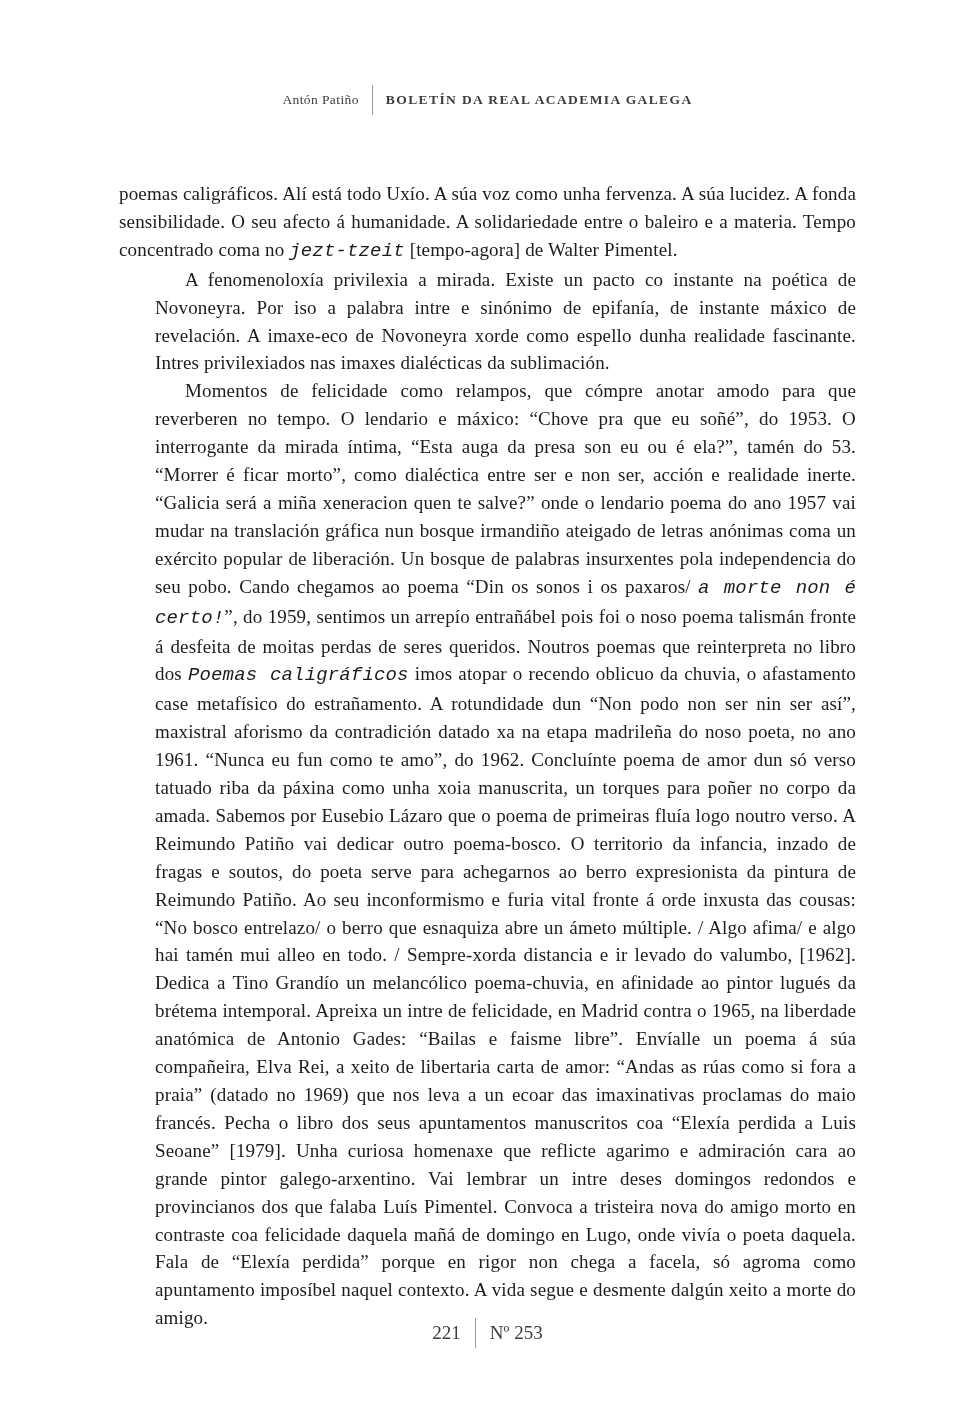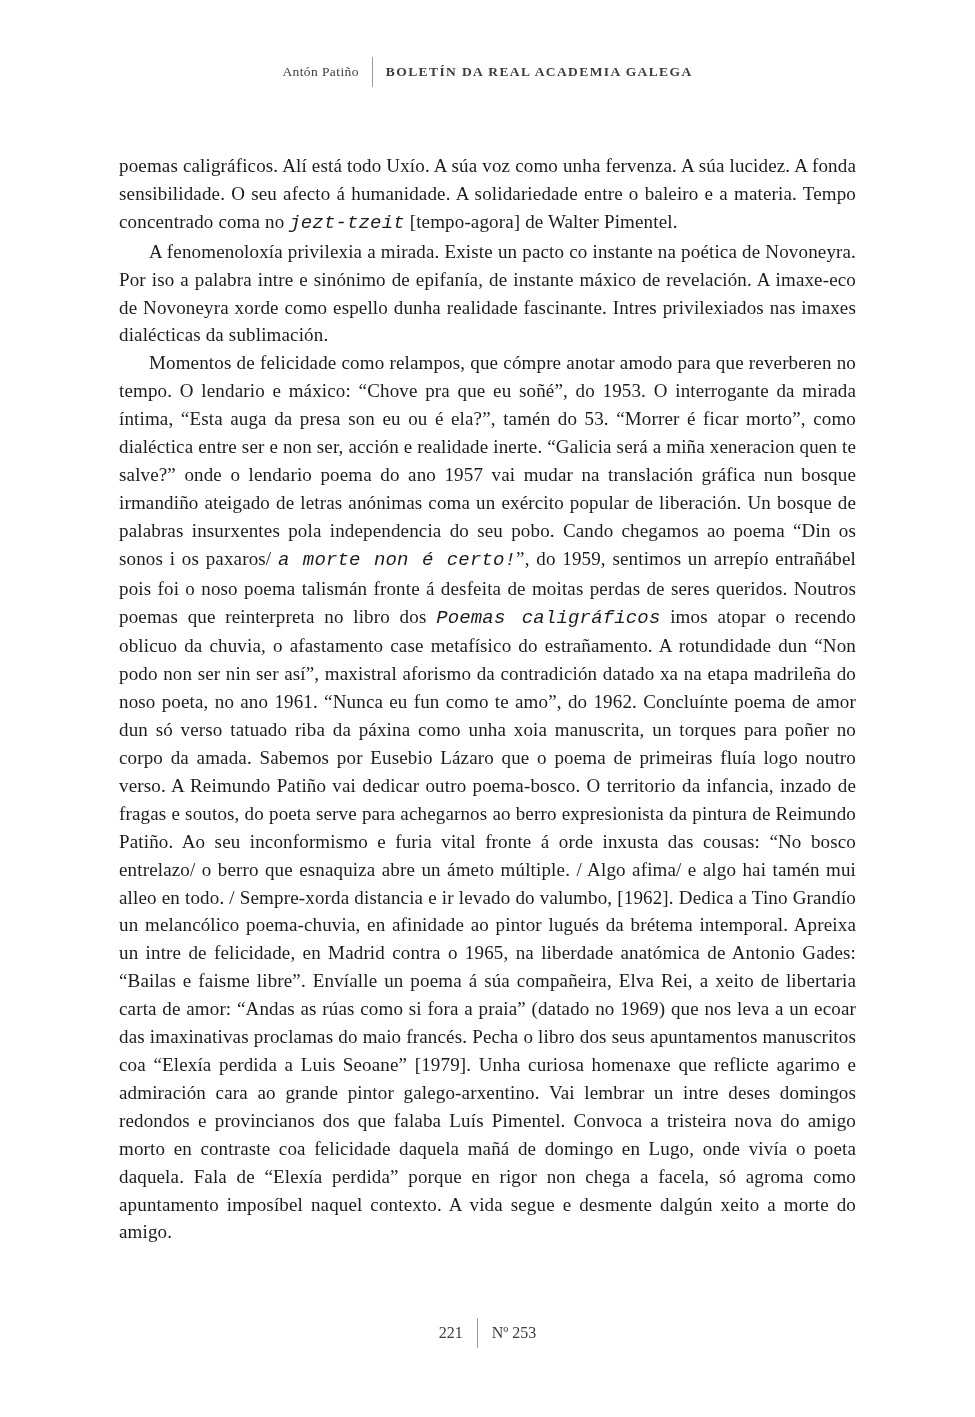--- a/index.html
+++ b/index.html
@@ -12,21 +12,21 @@
     width: 975px;
     height: 1417px;
     margin: 0 auto;
     background: #ffffff;
     font-family: "Liberation Serif", "DejaVu Serif", serif;
     color: #1c1c1c;
     box-sizing: border-box;
     overflow: hidden;
   }
   .running-head {
-    padding-top: 57px;
+    padding-top: 85px;
     display: flex;
     justify-content: center;
     align-items: center;
     gap: 13px;
     font-size: 13.5px;
     color: #3c3c3c;
   }
   .running-head .author {
     letter-spacing: 0.4px;
   }
@@ -48,35 +48,36 @@
     text-align: justify;
     letter-spacing: 0.15px;
     hyphens: auto;
   }
   main.body-col p {
     margin: 0;
     padding: 0;
   }
   main.body-col p.indent {
     text-indent: 30px;
+    margin-left: 36px;
   }
   main.body-col em {
     font-style: italic;
     font-family: Liberation Mono, monospace;
   }
   .page-foot {
     position: absolute;
     top: 1318px;
     left: 0;
     right: 0;
     display: flex;
     justify-content: center;
     align-items: center;
     gap: 14px;
-    font-size: 16px;
+    font-size: 19px;
     color: #3c3c3c;
   }
 </style>
 </head>
 <body>
 
 <div class="page">
 
   <header class="running-head">
     <span class="author">Antón Patiño</span>

